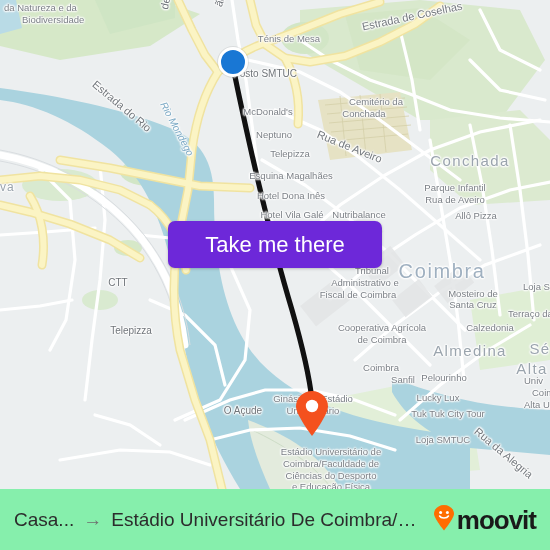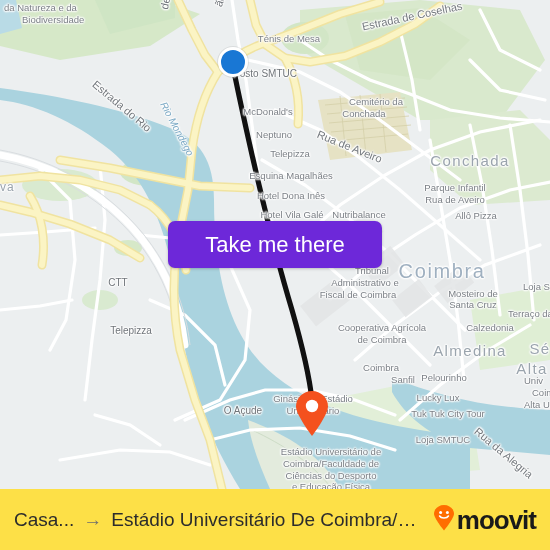--- a/index.html
+++ b/index.html
@@ -37,21 +37,21 @@
   
   .tmt{position:absolute;left:168px;top:221px;width:214px;height:47px;background:#6d28d9;
        border-radius:7px;color:#fff;font-size:22px;display:flex;align-items:center;justify-content:center;
        cursor:pointer;box-shadow:0 1px 3px rgba(0,0,0,.22);}
 
   
   .attrib{position:absolute;left:0;bottom:0;width:550px;height:26px;display:flex;align-items:center;
           font-size:11.5px;color:#2b2b2b;background:rgba(255,255,255,.82);padding-left:10px;box-sizing:border-box;}
 
   
-  .bottom{position:absolute;left:0;top:489px;width:550px;height:61px;background:#fde047;
+  .bottom{position:absolute;left:0;top:489px;width:550px;height:61px;background:#86efac;
           display:flex;align-items:center;padding:0 14px;box-sizing:border-box;}
   .route{display:flex;align-items:center;flex:1;min-width:0;}
   .route .from{font-size:19px;color:#2c2c2c;margin-right:9px;white-space:nowrap;}
   .route .arrow{font-size:19px;color:#6e6e6e;margin-right:9px;}
   .route .to{font-size:19px;color:#2c2c2c;white-space:nowrap;overflow:hidden;text-overflow:ellipsis;}
   .logo{display:flex;align-items:center;flex-shrink:0;margin-left:10px;}
   .logo .word{font-size:26px;font-weight:bold;color:#1a1a1a;letter-spacing:-1px;line-height:1;}
 </style>
 </head>
 <body>

